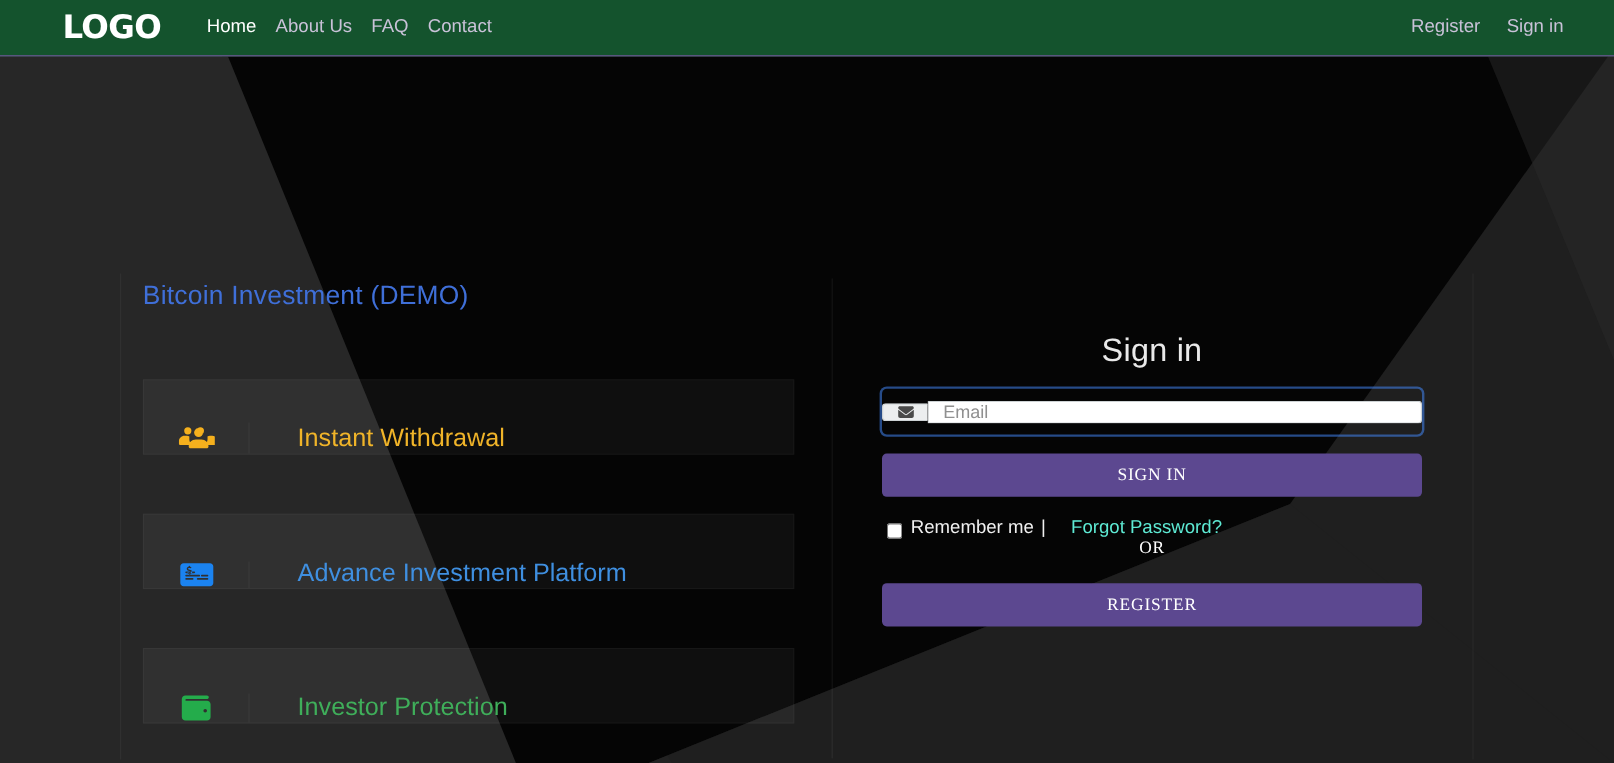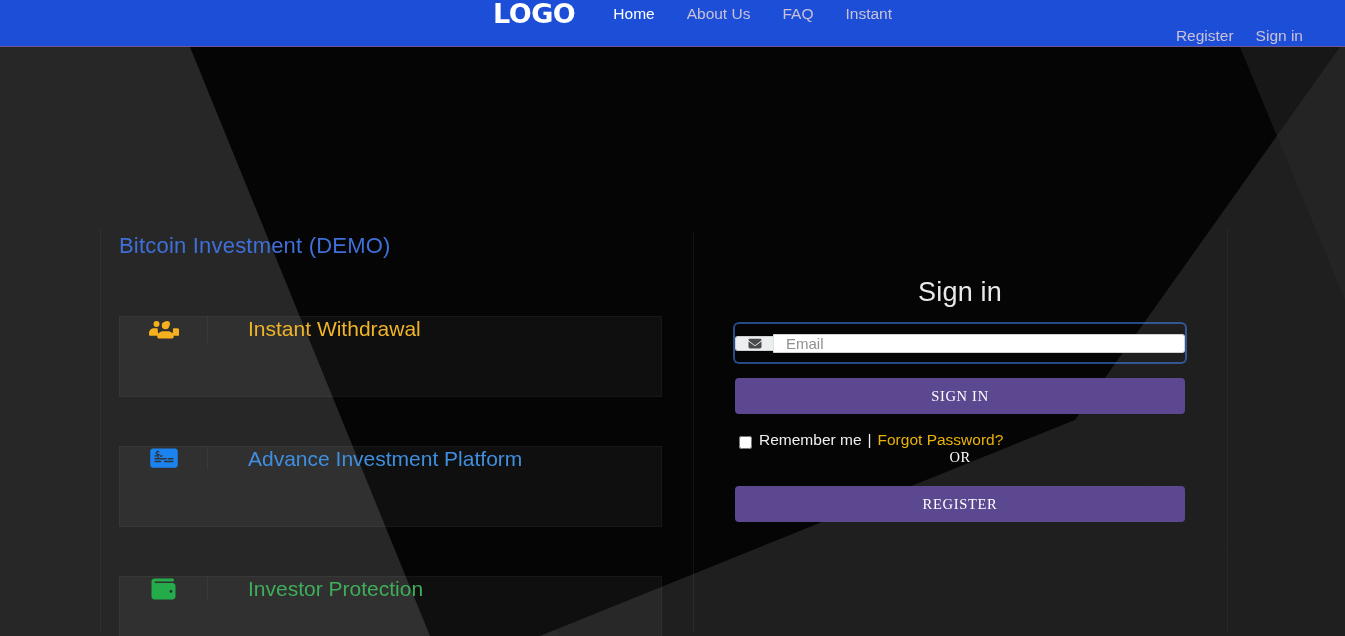--- a/index.html
+++ b/index.html
@@ -27,39 +27,38 @@
     inset: 0;
     z-index: 0;
     pointer-events: none;
   }
 
   
   .navbar {
     position: relative;
     z-index: 20;
     height: 47px;
-    background: #1d4ed8;
+    background: #14532d;
     border-bottom: 1px solid #6b5894;
     display: flex;
     align-items: center;
     padding: 0 12px 0 0;
-    flex-direction: column;
   }
   .nav-left { display: flex; align-items: center; }
   .brand {
     color: #ffffff;
     font-weight: 700;
     font-size: 27px;
     letter-spacing: -0.5px;
     margin-left: 52px;
     margin-right: 38px;
     line-height: 1;
     font-family: "DejaVu Sans", sans-serif;
   }
-  .nav-links { display: flex; align-items: center; gap: 32px; }
+  .nav-links { display: flex; align-items: center; gap: 16px; }
   .nav-link {
     color: #c9c2d8;
     font-size: 15.5px;
     text-decoration: none;
     cursor: pointer;
     white-space: nowrap;
   }
   .nav-link.active { color: #ffffff; }
   .nav-right {
     margin-left: auto;
@@ -110,22 +109,22 @@
 
   
   .features {
     position: absolute;
     left: 119px;
     top: 269px;
     width: 543px;
   }
   .feature {
     display: flex;
-    align-items: flex-start;
-    height: 81px;
+    align-items: flex-end;
+    height: 63px;
     margin-bottom: 49px;
     background: rgba(255,255,255,0.045);
     border: 1px solid rgba(255,255,255,0.035);
   }
   .feature:last-child { margin-bottom: 0; margin-top: 48px; }
   .feat-icon {
     width: 88px;
     display: flex;
     align-items: center;
     justify-content: center;
@@ -218,23 +217,24 @@
     color: #f0f0f0;
   }
   .remember-row input[type=checkbox] {
     width: 13px;
     height: 13px;
     margin: 0 7px 0 4px;
     cursor: pointer;
   }
   .sep { margin: 0 6px; color: #f0f0f0; }
   .link-forgot {
-    color: #eab308;
+    color: #5eead4;
     text-decoration: none;
     cursor: pointer;
+    margin-left: 15px;
   }
 
   .or-text {
     text-align: center;
     color: #ffffff;
     font-size: 14.5px;
     margin-bottom: 20px;
     font-family: "Liberation Serif", serif;
     letter-spacing: 0.5px;
   }
@@ -253,21 +253,21 @@
     <polygon points="1240,47 1345,47 1345,300" fill="#2a2a2a" opacity="0.5"></polygon>
   </svg>
 
   <div class="navbar">
     <div class="nav-left">
       <div class="brand">LOGO</div>
       <nav class="nav-links">
         <a class="nav-link active">Home</a>
         <a class="nav-link">About Us</a>
         <a class="nav-link">FAQ</a>
-        <a class="nav-link">Instant</a>
+        <a class="nav-link">Contact</a>
       </nav>
     </div>
     <div class="nav-right">
       <a class="nav-link">Register</a>
       <a class="nav-link">Sign in</a>
     </div>
   </div>
 
   <div class="content">
 

